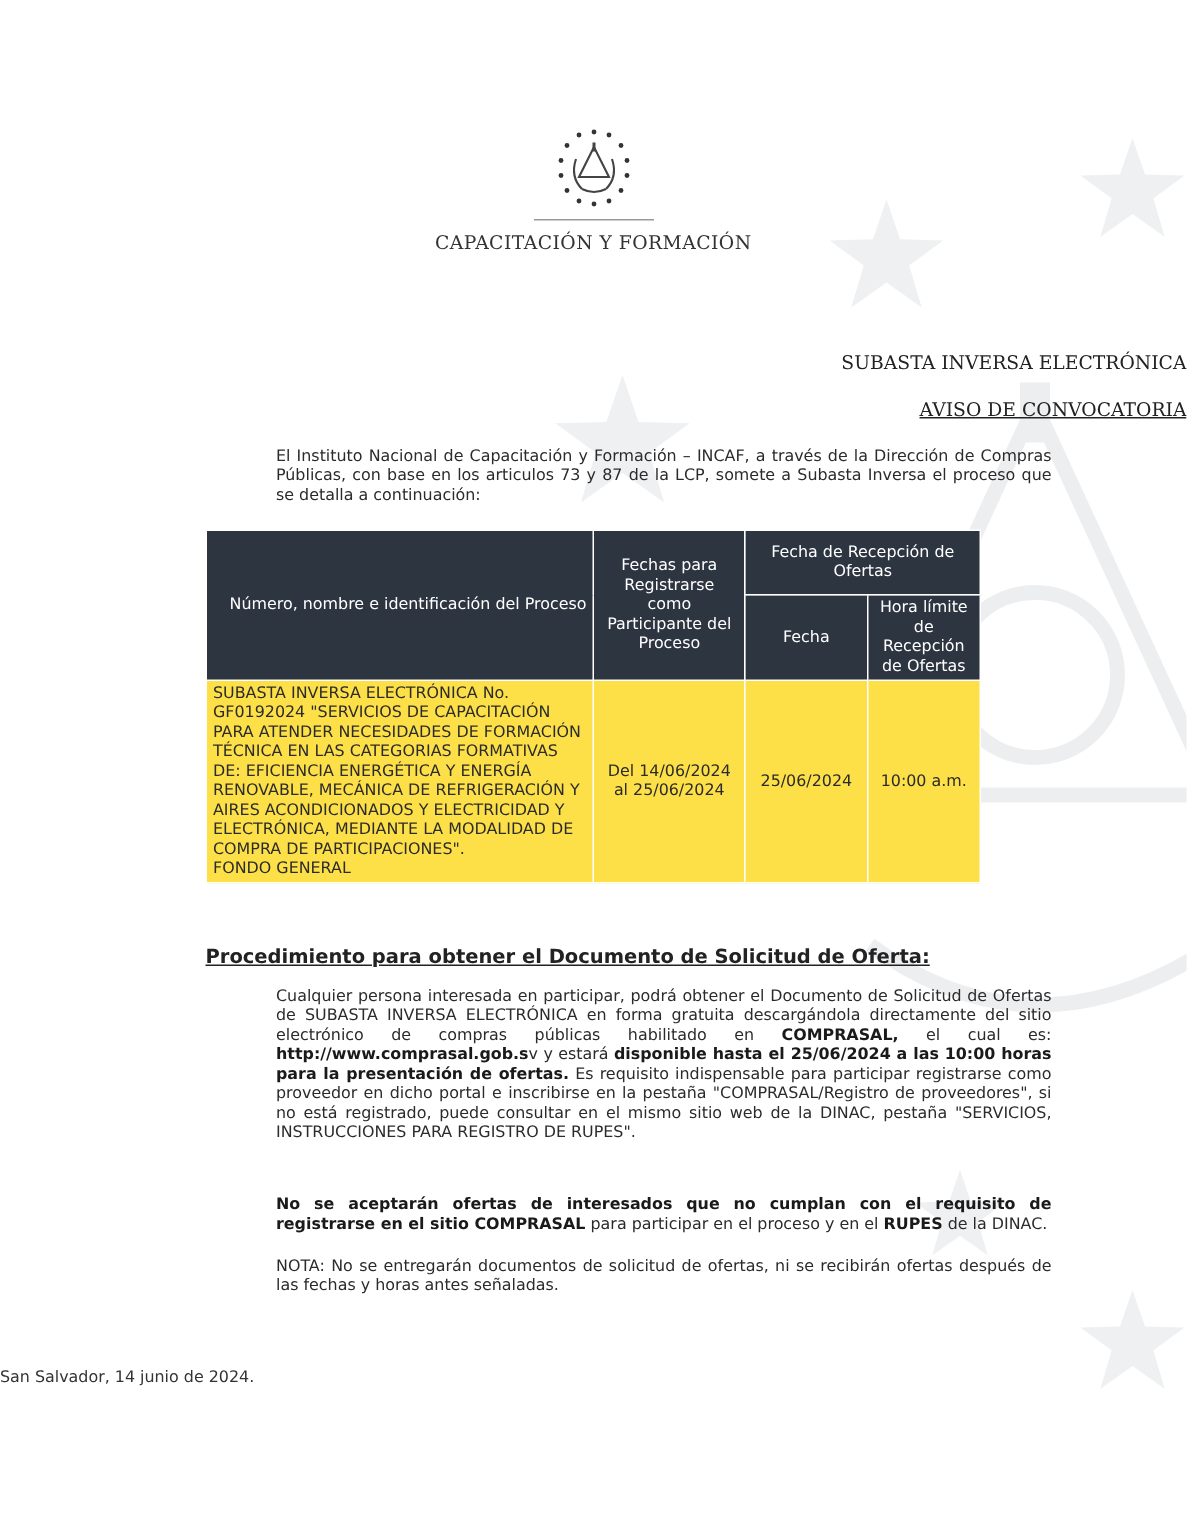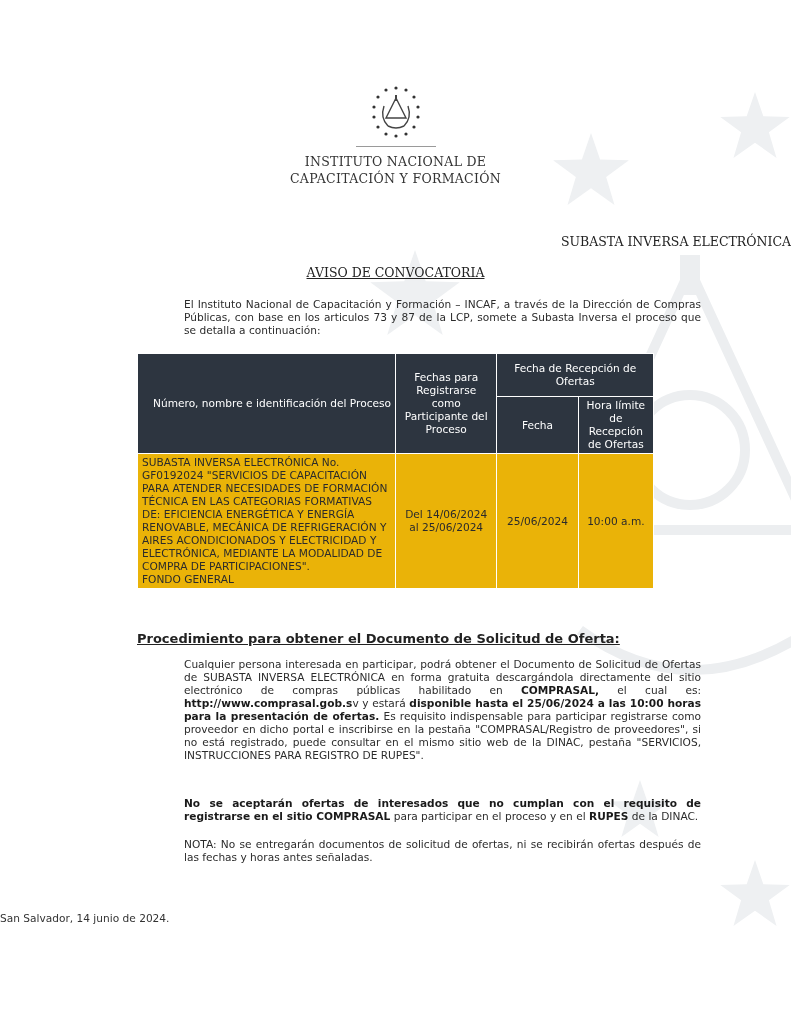--- a/index.html
+++ b/index.html
@@ -6,27 +6,27 @@
   body { width:791px; height:1024px; position:relative; overflow:hidden;
          font-family:"DejaVu Sans", "Liberation Sans", sans-serif; color:#2b2b2b; }
   .wm { position:absolute; fill:#eef0f2; }
   .wm-seal { position:absolute; left:560px; top:250px; width:260px; height:440px; }
   .header { position:absolute; left:0; top:84px; width:791px; text-align:center; }
   .emblem { display:block; margin:0 auto; width:56px; height:56px; }
   .hr { width:80px; height:1px; background:#9a9a9a; margin:6px auto 6px; }
   .inst { font-family:"DejaVu Serif","Liberation Serif",serif; font-size:12.5px; letter-spacing:0.3px; color:#333; line-height:17px; }
   .title1 { position:absolute; top:234px; left:0; width:791px; text-align:right;
             font-family:"DejaVu Serif","Liberation Serif",serif; font-size:12.5px; color:#222; }
-  .title2 { position:absolute; top:265px; left:0; width:791px; text-align:center;
+  .title2 { position:absolute; top:265px; left:0; width:791px; text-align:right;
             font-family:"DejaVu Serif","Liberation Serif",serif; font-size:12.5px; color:#222; text-decoration:underline; }
   .para { position:absolute; left:137px; width:517px; font-size:10.6px; line-height:13px; text-align:justify; color:#2b2b2b;margin-left:47px; }
   .intro { top:298px; }
   table.proc { position:absolute; left:137px; top:353px; width:517px; border-collapse:collapse; font-size:10.6px; line-height:13px; }
   table.proc th { background:#2d3540; color:#fff; font-weight:normal; border:1.5px solid #fff; padding:2px 4px; }
-  table.proc td { background:#eab308; border:1.5px solid #fff; padding:2px 4px; vertical-align:middle; color:#2b2b2b; }
+  table.proc td { background:#fde047; border:1.5px solid #fff; padding:2px 4px; vertical-align:middle; color:#2b2b2b; }
   .th-left { text-align:right; width:248px; }
   .c { text-align:center; }
   .desc { text-align:left; }
   .proc-title { position:absolute; left:137px; top:631px; font-size:13px; font-weight:bold; text-decoration:underline; color:#222; }
   .p2 { top:658px; }
   .p3 { top:797px; }
   .p4 { top:838px; }
   b { color:#1a1a1a; }
   .footer { position:absolute; top:912px; left:0; width:791px; text-align:left; font-size:10.6px; color:#333; }
 </style>
@@ -76,21 +76,20 @@
         <circle cx="18" cy="6" r="1.6"></circle>
     </g>
     <g fill="none" stroke="#444" stroke-width="1.4">
       <polygon points="28,14 18,34 38,34"></polygon>
       <path d="M16 22 Q12 34 20 42 M40 22 Q44 34 36 42"></path>
       <path d="M20 42 Q28 46 36 42"></path>
     </g>
     <rect x="27" y="11" width="2" height="6" fill="#444"></rect>
   </svg>
   <div class="hr"></div>
-  <div class="inst">INSTITUTO NACIONAL DE</div>
   <div class="inst">CAPACITACIÓN Y FORMACIÓN</div>
 </div>
 
 <div class="title1">SUBASTA INVERSA ELECTRÓNICA</div>
 <div class="title2">AVISO DE CONVOCATORIA</div>
 
 <div class="para intro">El Instituto Nacional de Capacitación y Formación – INCAF, a través de la Dirección de Compras Públicas, con base en los articulos 73 y 87 de la LCP, somete a Subasta Inversa el proceso que se detalla a continuación:</div>
 
 <table class="proc">
   <tbody>

